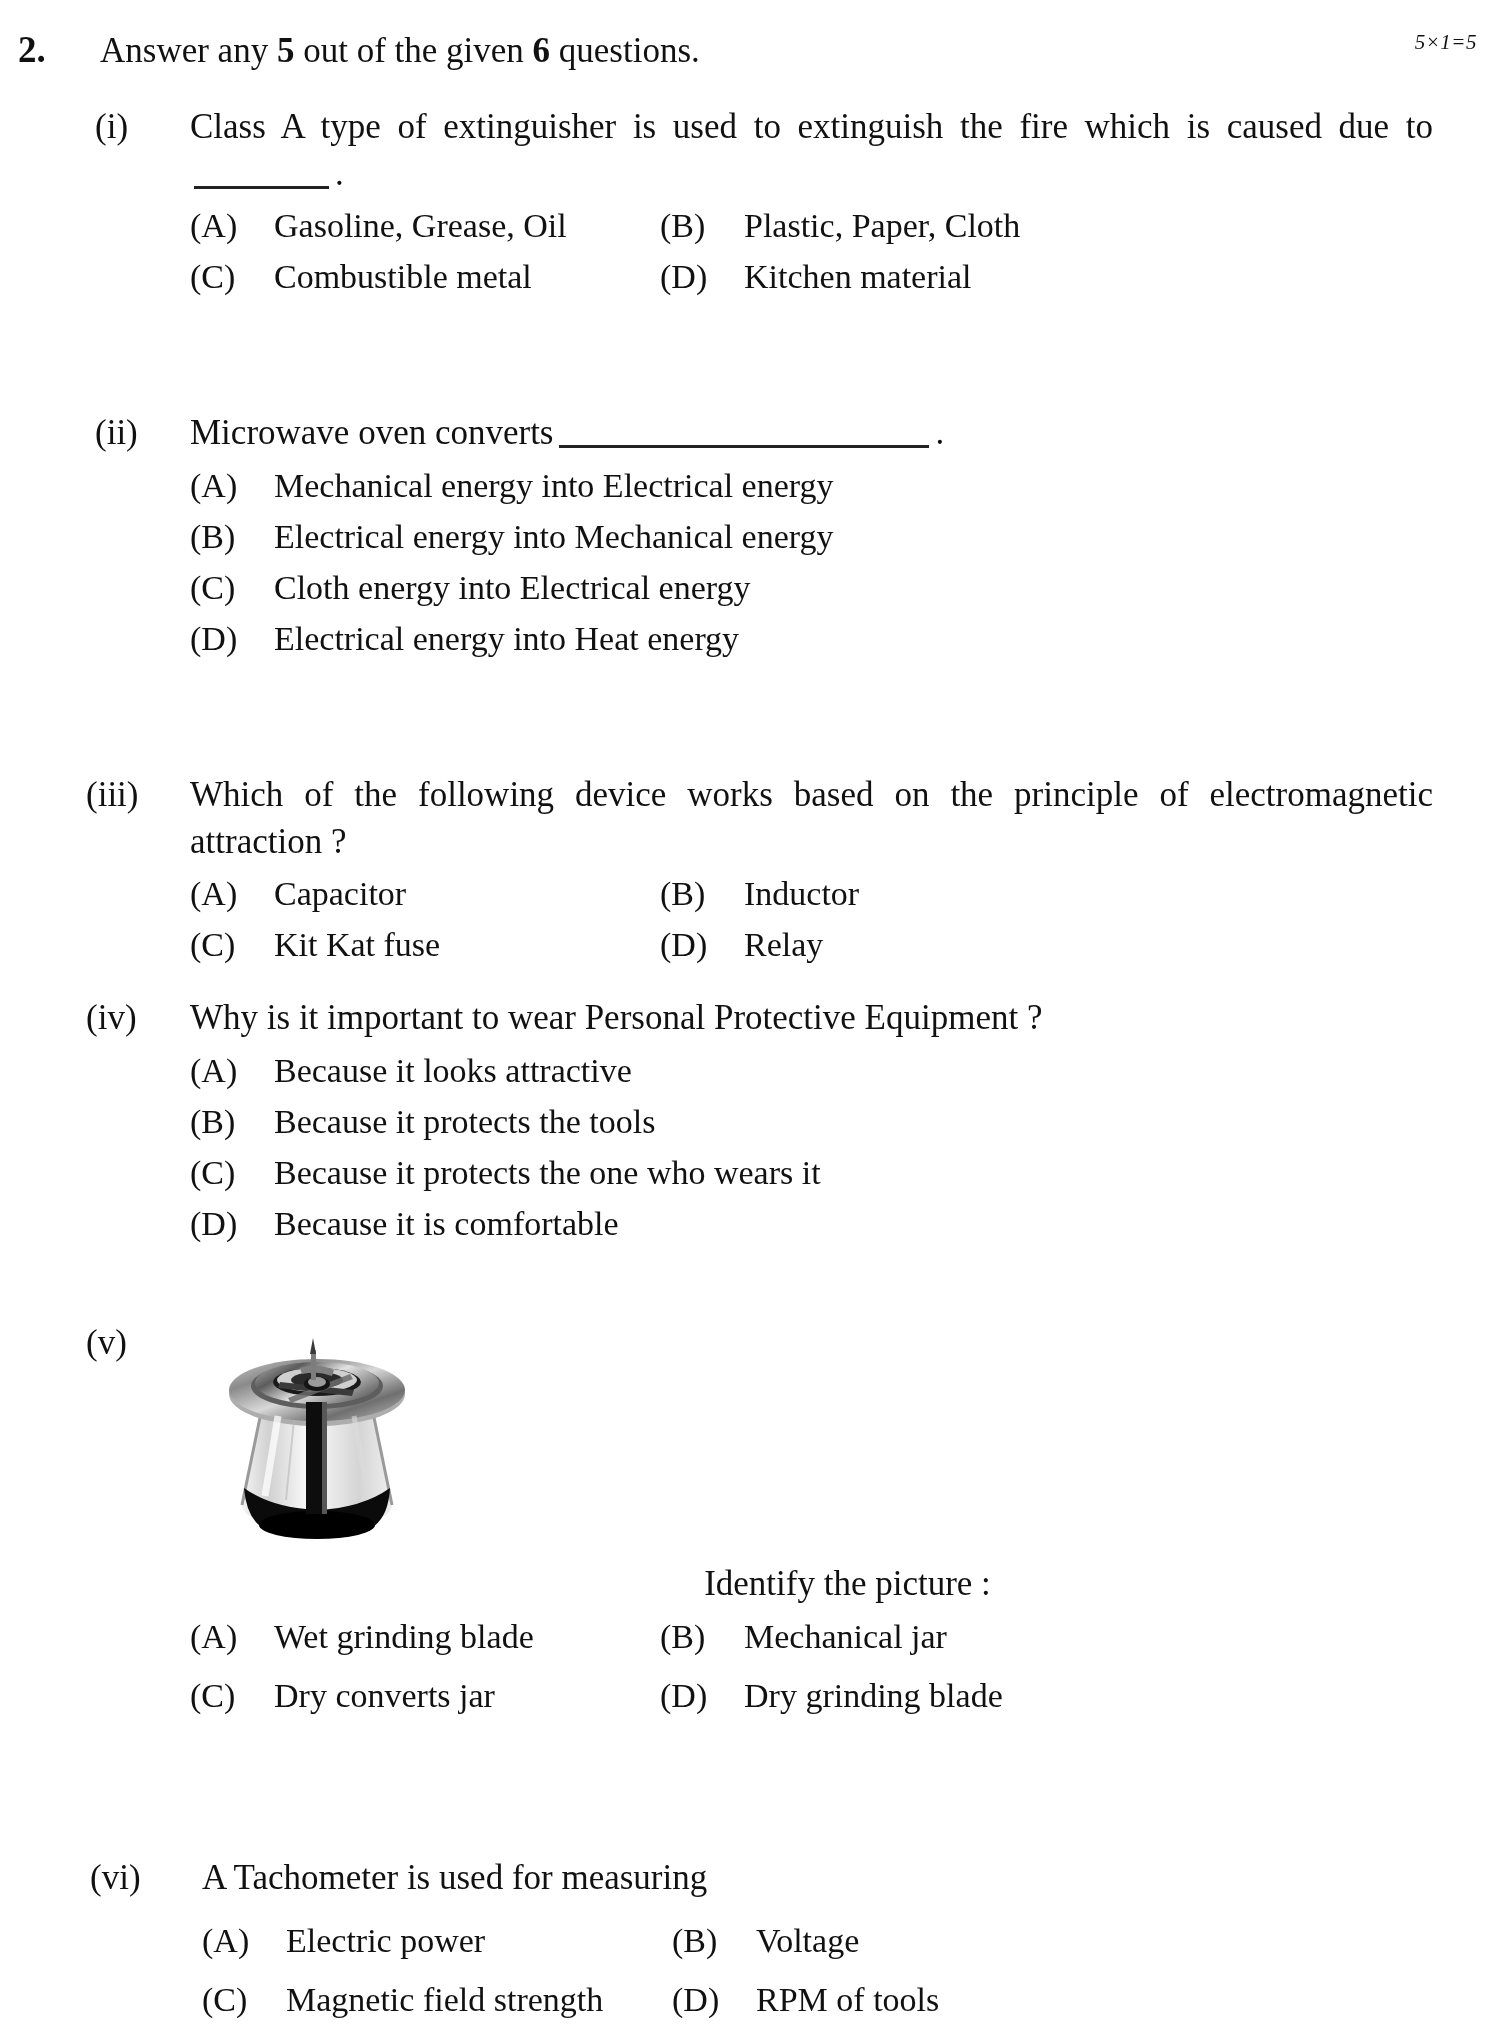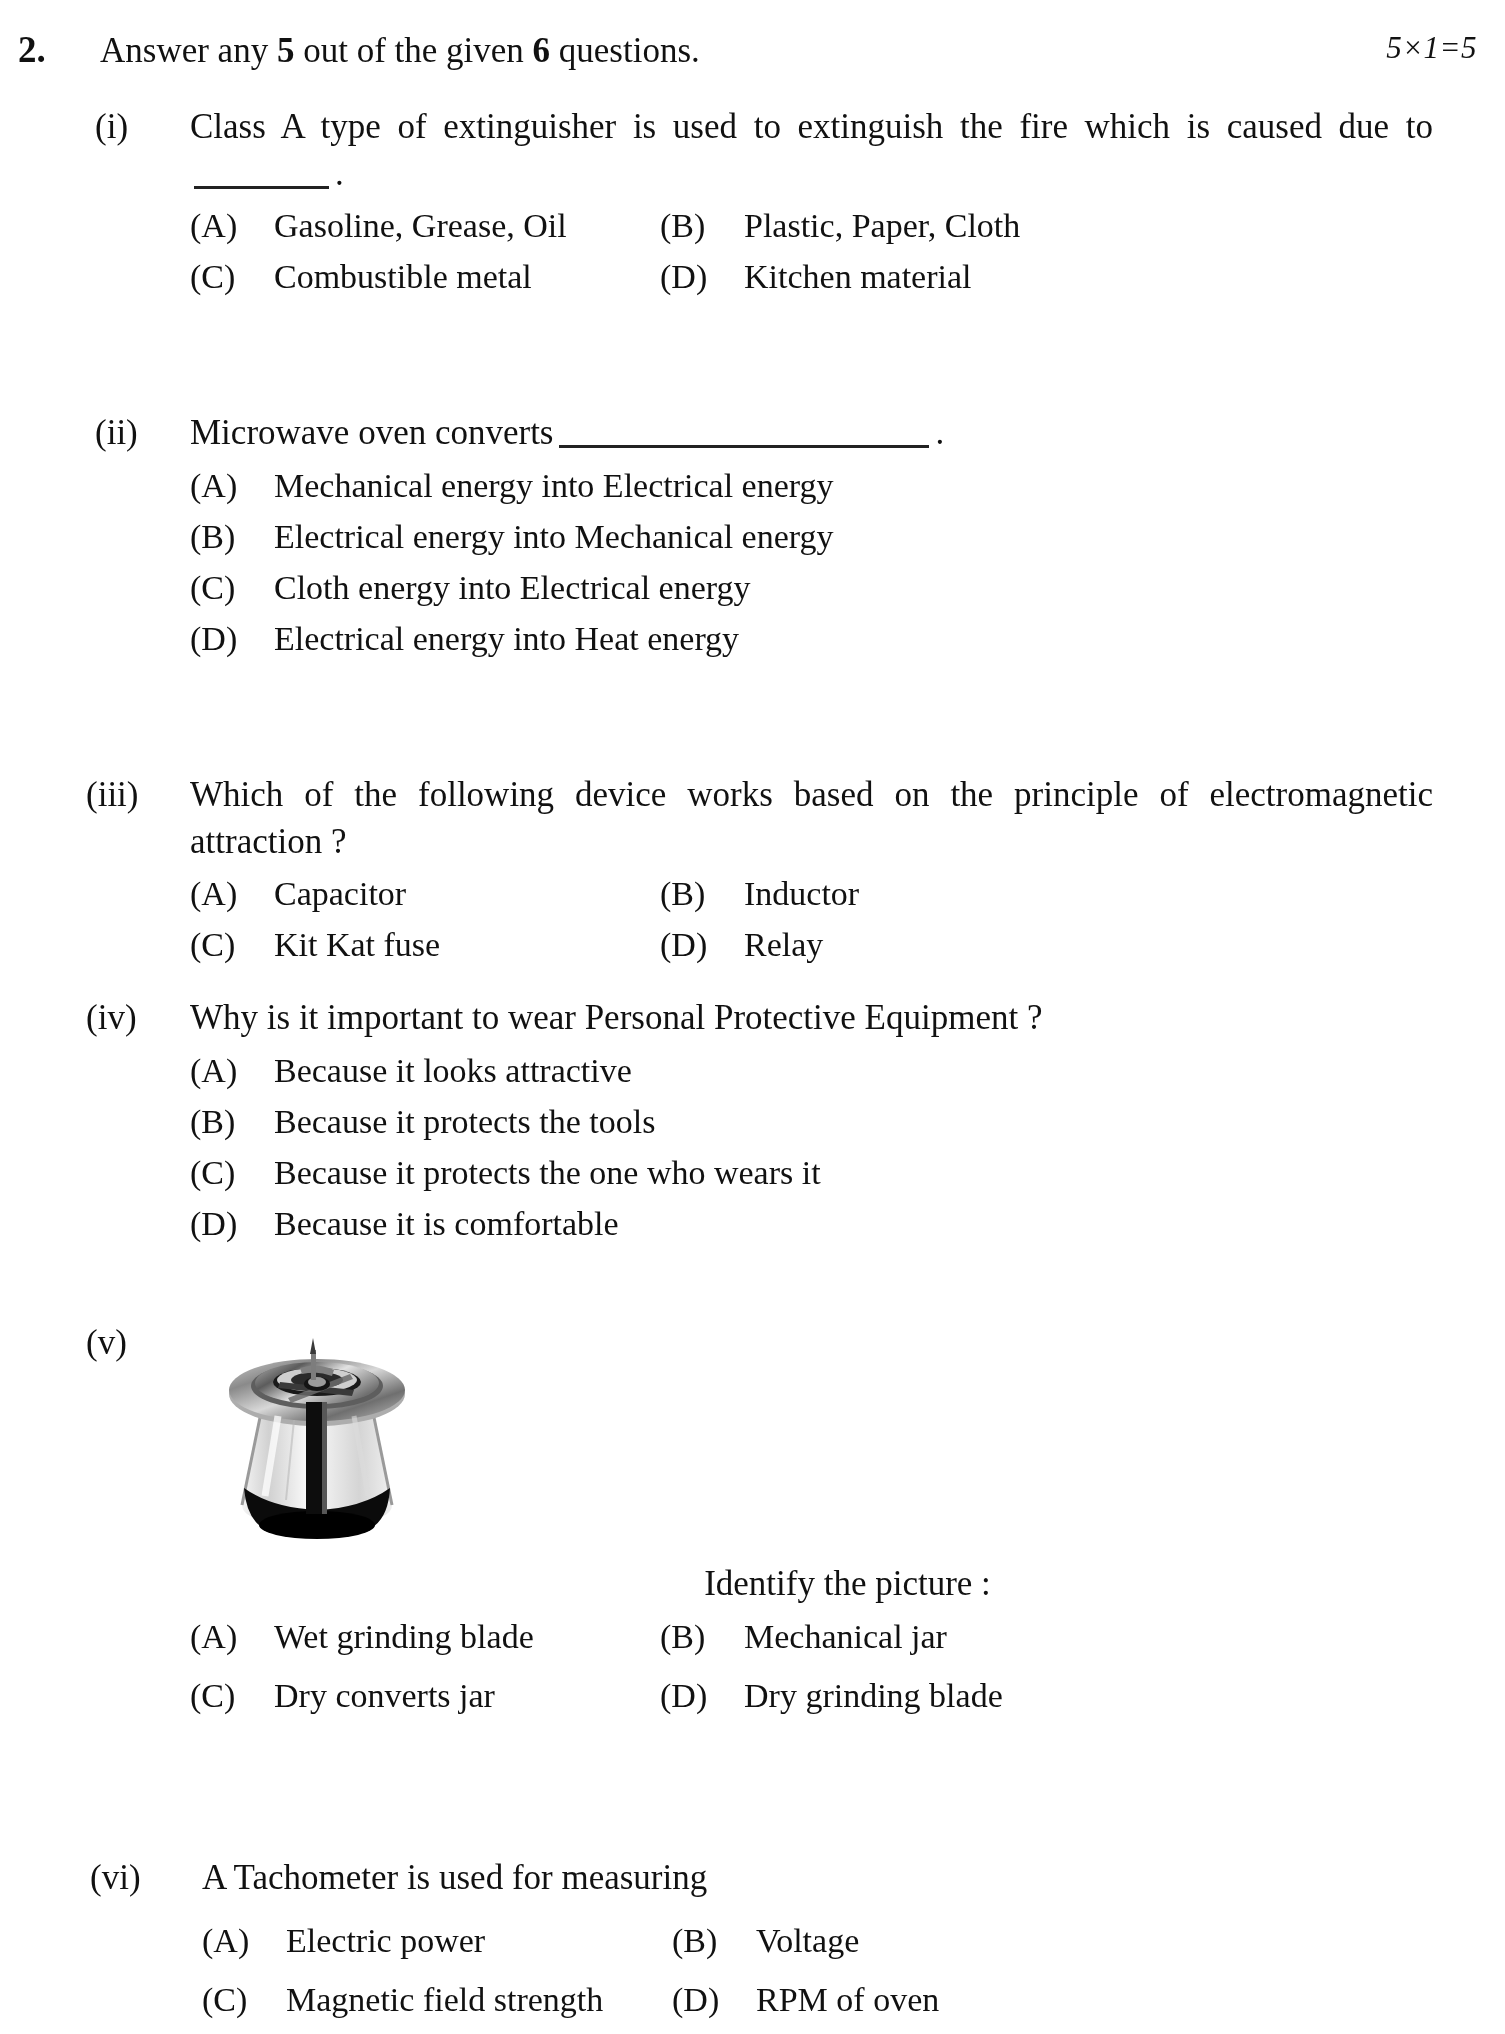--- a/index.html
+++ b/index.html
@@ -59,21 +59,21 @@
     flex: 0 0 auto;
     font-size: 35px;
     line-height: 1.2;
   }
   .qhead-text b { font-weight: bold; }
   .marks {
     position: absolute;
     right: 28px;
     top: 2px;
     font-style: italic;
-    font-size: 31px;
+    font-size: 21px;
     letter-spacing: 0.5px;
   }
 
   
   .sub {
     position: absolute;
     left: 0;
     width: 1505px;
     box-sizing: border-box;
   }
@@ -451,19 +451,19 @@
           <span class="opt-text">Voltage</span>
         </div>
       </div>
       <div class="opt-line" style="margin-top:14px;">
         <div class="opt col-a">
           <span class="opt-tag">(C)</span>
           <span class="opt-text">Magnetic field strength</span>
         </div>
         <div class="opt col-b">
           <span class="opt-tag">(D)</span>
-          <span class="opt-text">RPM of oven</span>
+          <span class="opt-text">RPM of tools</span>
         </div>
       </div>
     </div>
   </div>
 
 </div>
 
 </body></html>

